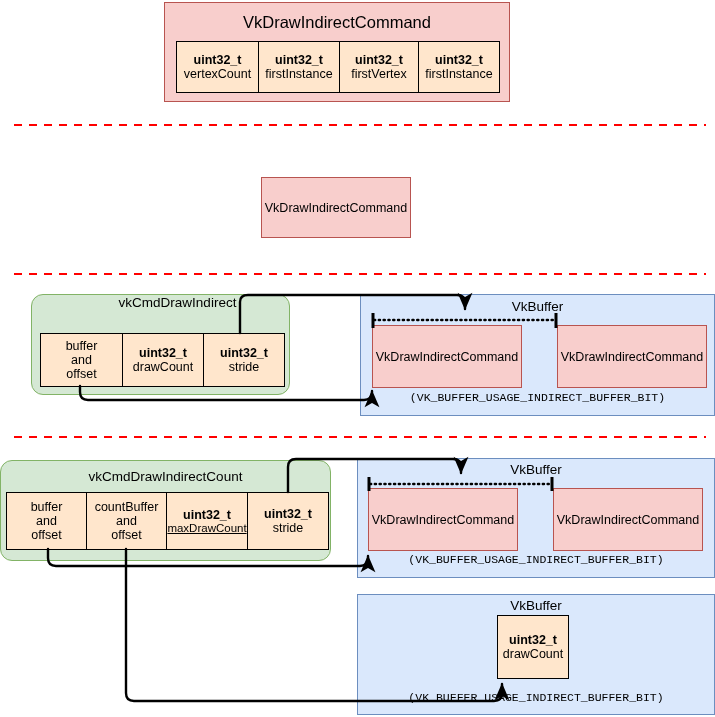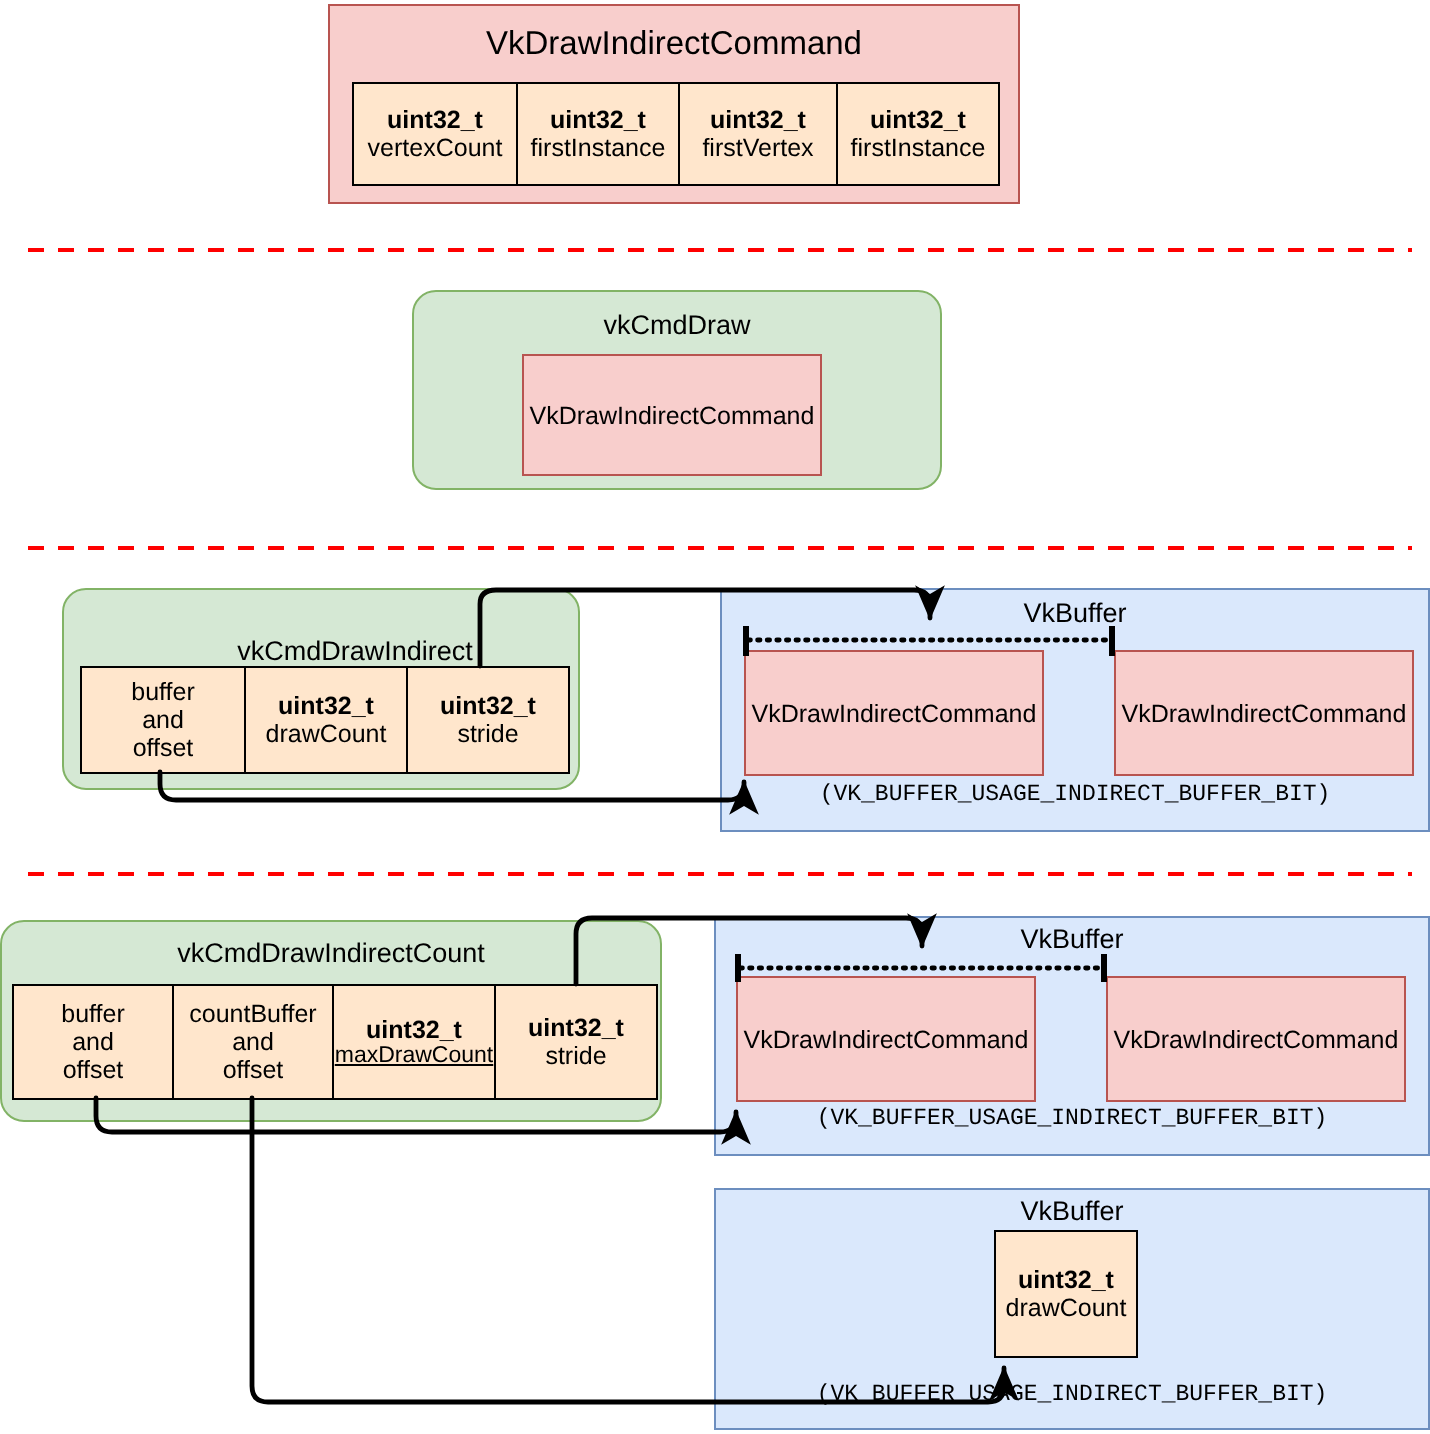--- a/index.html
+++ b/index.html
@@ -67,29 +67,26 @@
     <div class="orangecell" style="width:78px;height:50px;margin-left:-1px;">
       <span class="celltype">uint32_t</span>
       <span class="cellname">firstVertex</span>
     </div>
     <div class="orangecell" style="width:80px;height:50px;margin-left:-1px;">
       <span class="celltype">uint32_t</span>
       <span class="cellname">firstInstance</span>
     </div>
   </div>
 
-  <div class="abs greenbox" style="left:206px;top:145px;width:265px;height:100px;">
-    <div class="title" style="top:9px;">vkCmdDraw</div>
-  </div>
   <div class="abs pinkinner" style="left:261px;top:177px;width:150px;height:61px;">
     <span class="cellplain">VkDrawIndirectCommand</span>
   </div>
 
   <div class="abs greenbox" style="left:31px;top:294px;width:259px;height:101px;">
-    <div class="title" style="top:23px;padding-left:34px;">vkCmdDrawIndirect</div>
+    <div class="title" style="top:0;padding-left:34px;">vkCmdDrawIndirect</div>
   </div>
   <div class="row" style="left:40px;top:333px;">
     <div class="orangecell" style="width:81px;height:52px;">
       <span class="cellplain">buffer<br>and<br>offset</span>
     </div>
     <div class="orangecell" style="width:80px;height:52px;margin-left:-1px;">
       <span class="celltype">uint32_t</span>
       <span class="cellname">drawCount</span>
     </div>
     <div class="orangecell" style="width:80px;height:52px;margin-left:-1px;">

